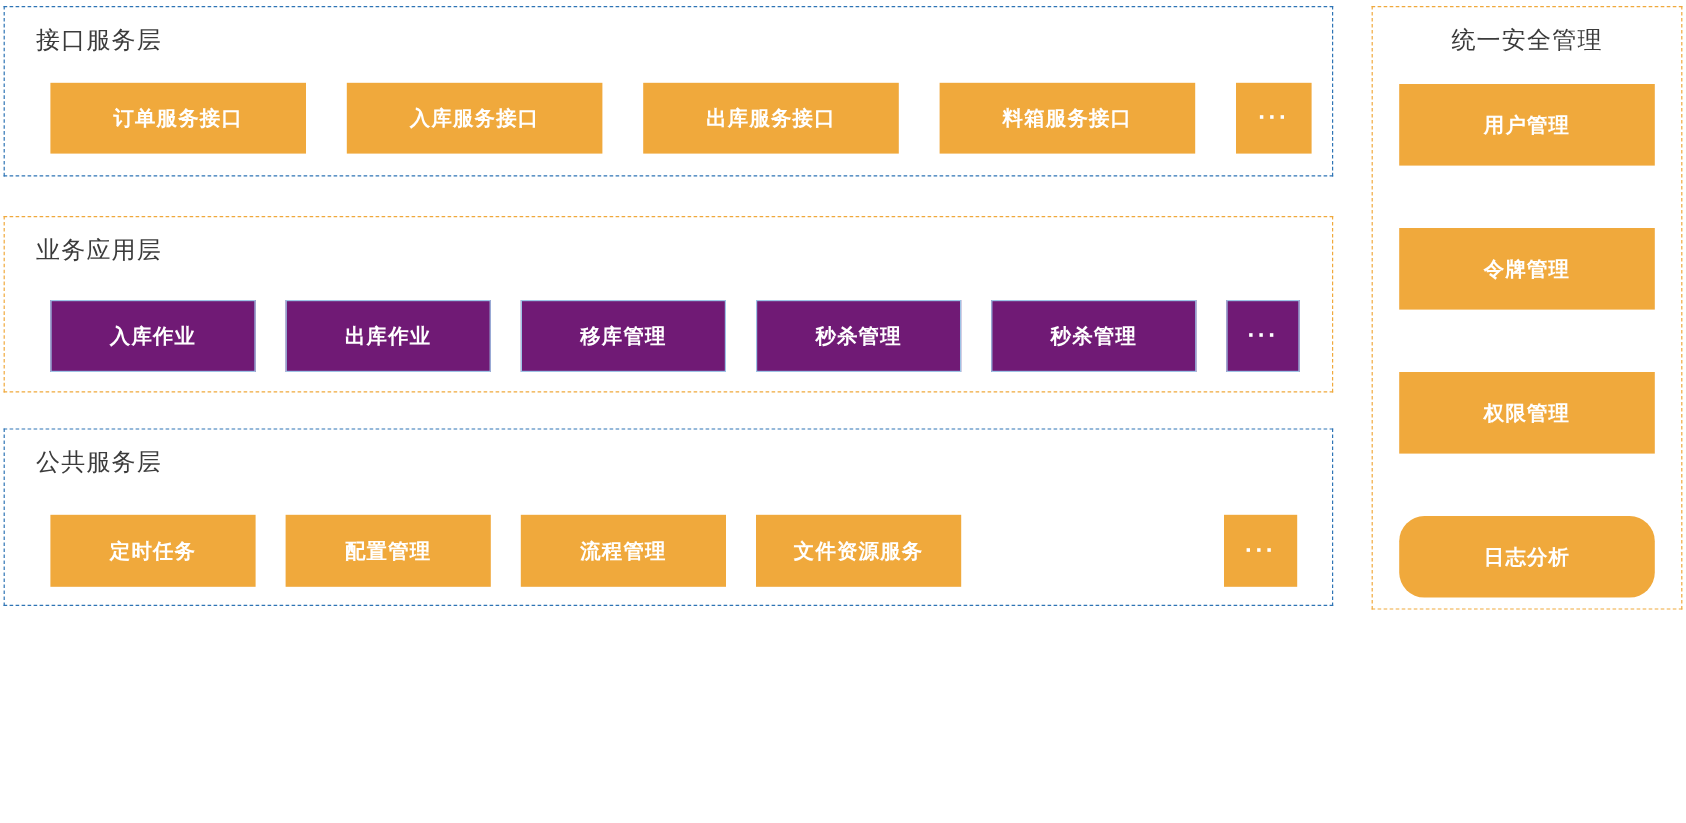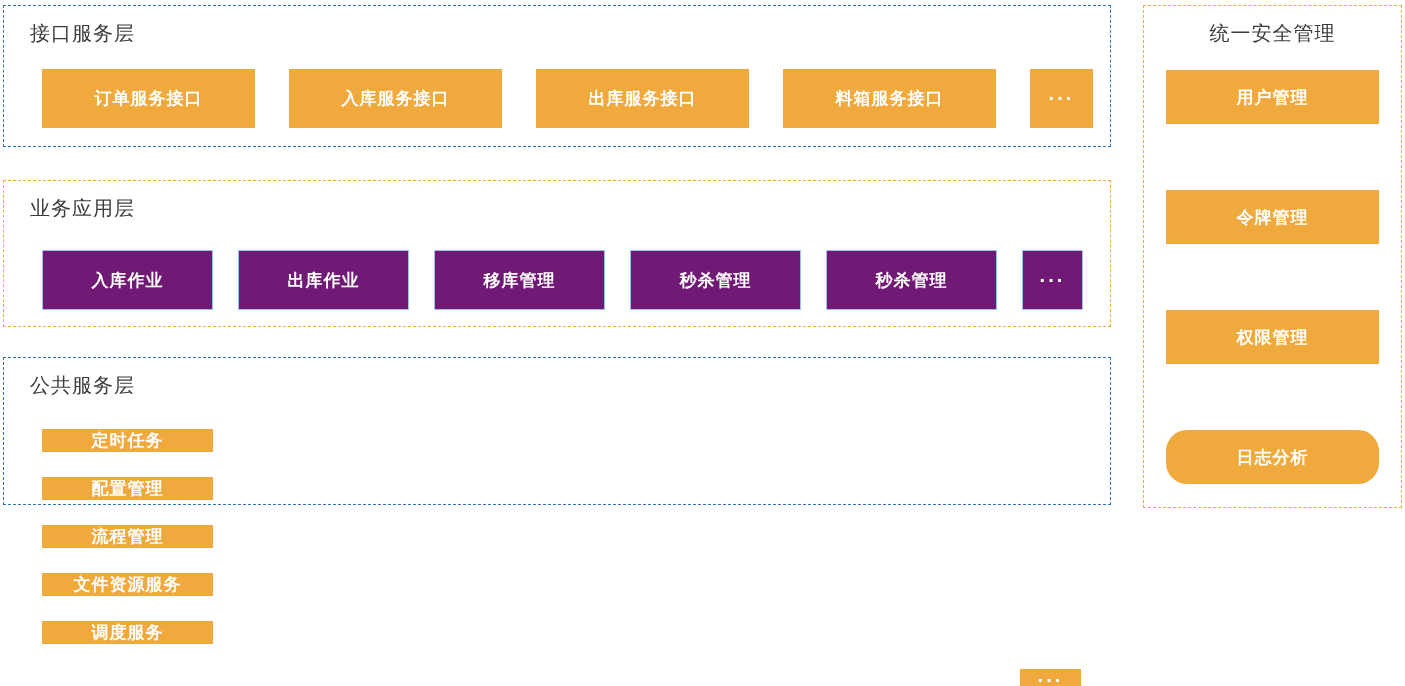--- a/index.html
+++ b/index.html
@@ -36,21 +36,21 @@
   .row-interface { top: 63px; height: 59px; gap: 34px; }
   .row-interface .btn { width: 213px; }
   .row-interface .btn.dots { width: 63px; margin-left: auto; }
 
   .row-mid { top: 69px; height: 60px; gap: 25px; }
   .row-mid .btn { width: 171px; }
   .row-mid .btn.dots { width: 61px; margin-left: auto; }
 
   .security-btn {
     position: absolute; left: 0; right: 0; margin: 0 auto;
-    width: 213px; height: 54px;
+    width: 213px; height: 68px;
   }
 
   .storage-btn { position: absolute; top: 70px; width: 331px; height: 60px; }
 </style>
 </head>
 <body>
 
 <div class="canvas">
 
   <div class="layer border-blue" style="left:3px; top:5px; width:1108px; height:142px;">
@@ -71,26 +71,25 @@
       <div class="btn blue">出库作业</div>
       <div class="btn blue">移库管理</div>
       <div class="btn blue">秒杀管理</div>
       <div class="btn blue">秒杀管理</div>
       <div class="btn blue dots">···</div>
     </div>
   </div>
 
   <div class="layer border-blue" style="left:3px; top:357px; width:1108px; height:148px;">
     <div class="layer-title">公共服务层</div>
-    <div class="btn-row row-mid" style="top:71px;flex-direction:column;">
+    <div class="btn-row row-mid" style="top:71px;">
       <div class="btn orange">定时任务</div>
       <div class="btn orange">配置管理</div>
       <div class="btn orange">流程管理</div>
       <div class="btn orange">文件资源服务</div>
-      <div class="btn orange">调度服务</div>
       <div class="btn orange dots">···</div>
     </div>
   </div>
 
   <div class="layer border-orange" style="left:1143px; top:5px; width:259px; height:503px;">
     <div class="layer-title centered">统一安全管理</div>
     <div class="btn orange security-btn" style="top:64px;">用户管理</div>
     <div class="btn orange security-btn" style="top:184px;">令牌管理</div>
     <div class="btn orange security-btn" style="top:304px;">权限管理</div>
     <div class="btn orange security-btn" style="top:424px;border-radius:21px;">日志分析</div>

